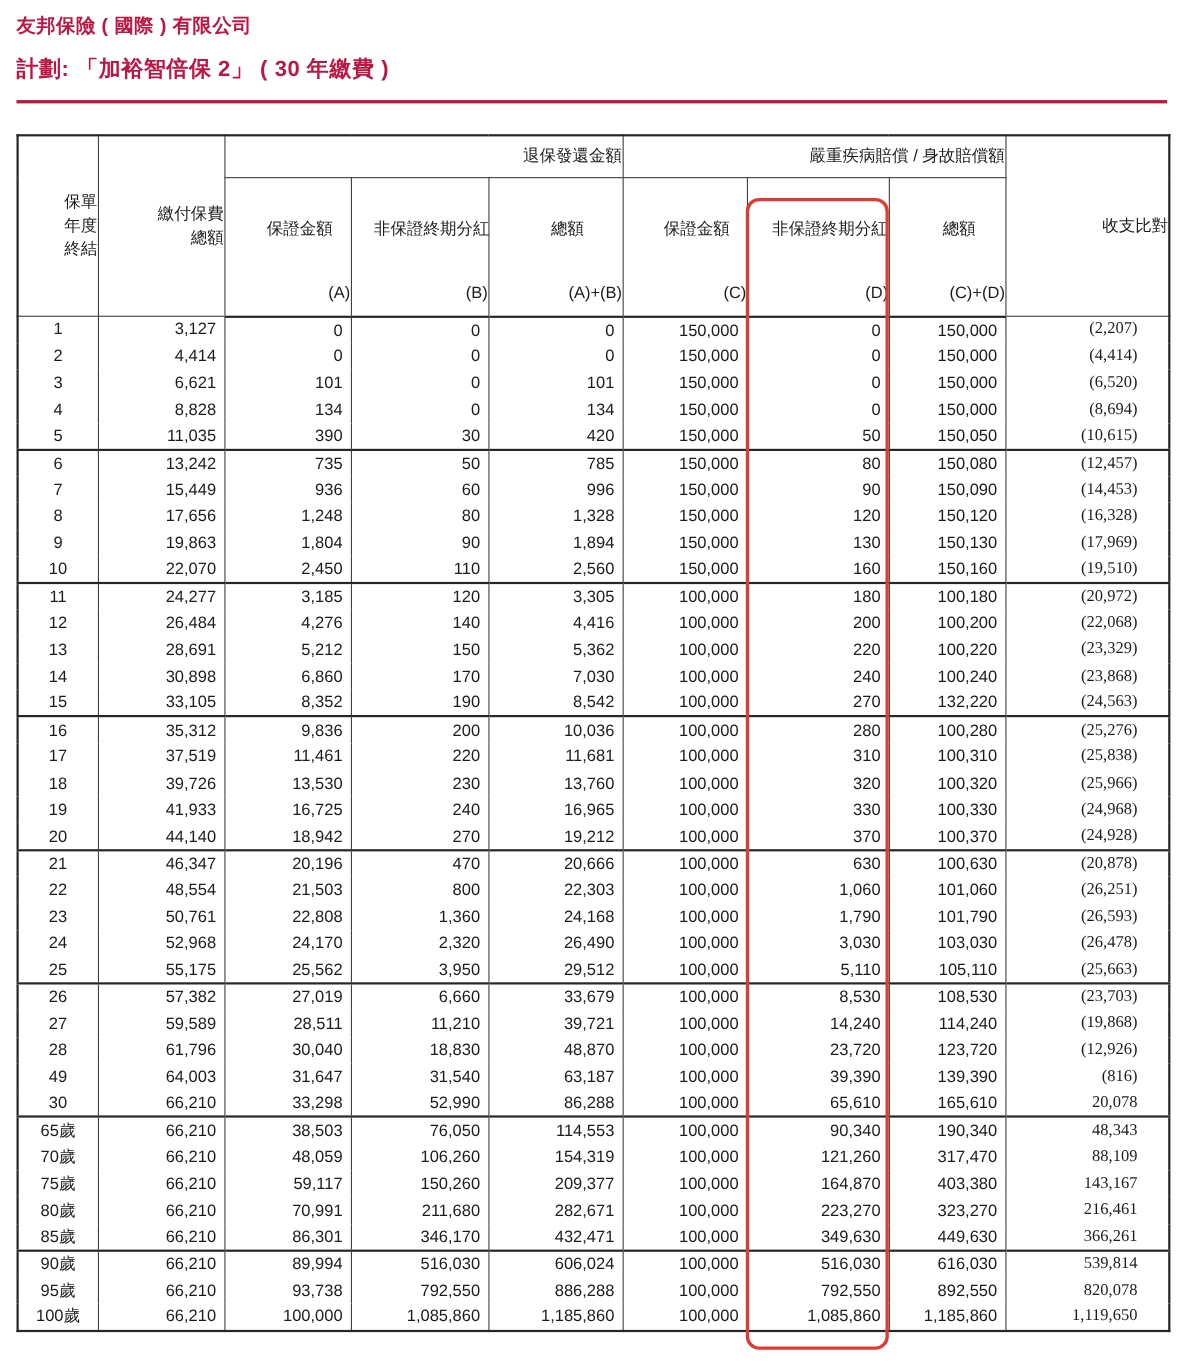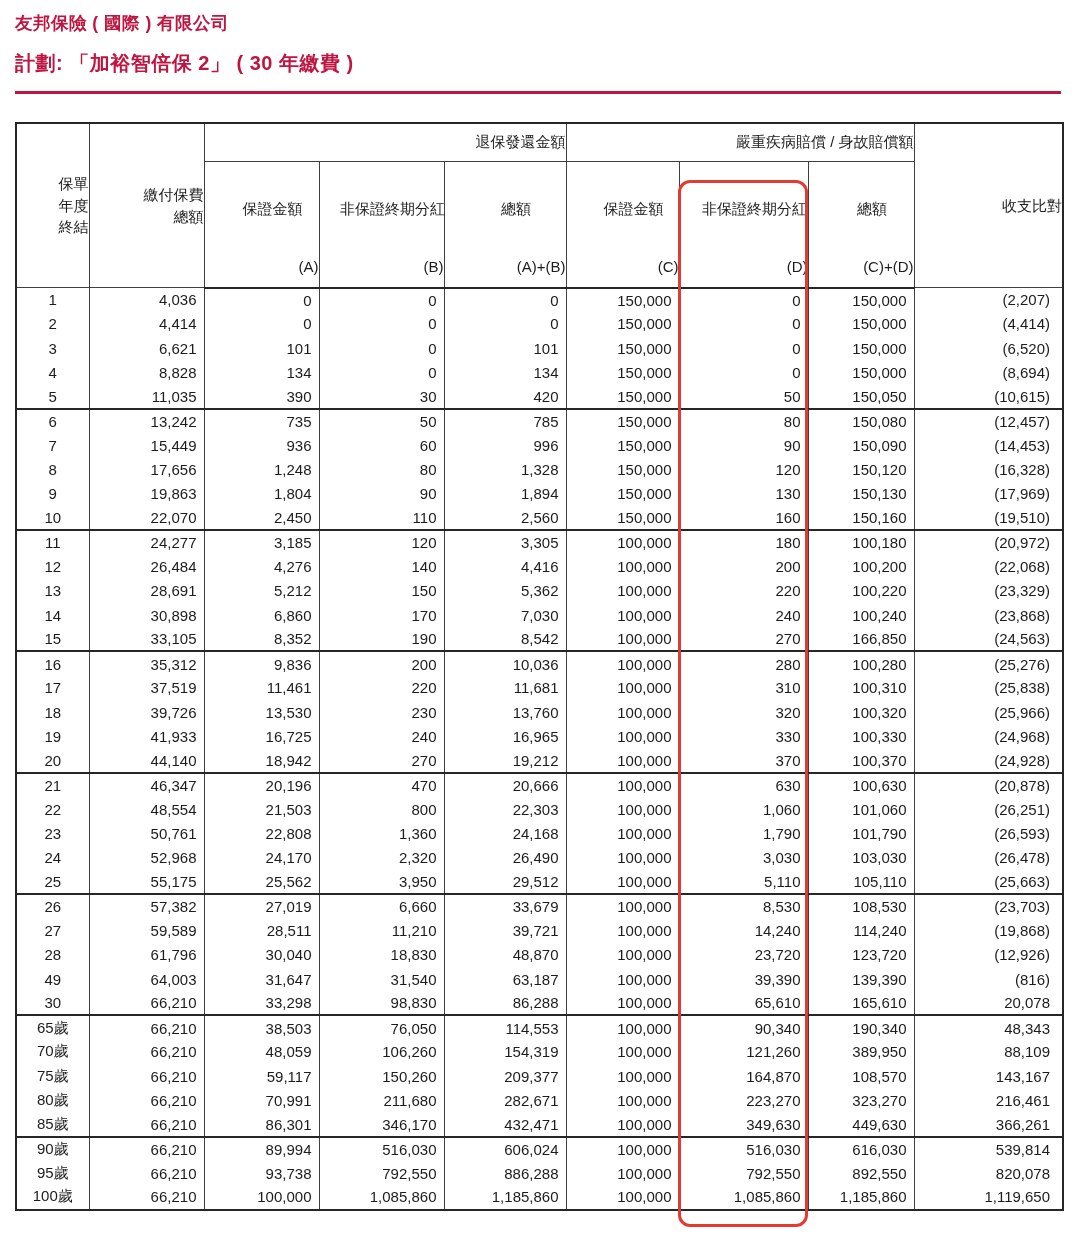--- a/index.html
+++ b/index.html
@@ -42,21 +42,21 @@
   .sub-name{flex:1;display:flex;align-items:center;justify-content:center;white-space:nowrap;padding-left:22px;}
   .sub-code{padding-bottom:9px;}
   th.tall{vertical-align:middle;}
   tbody td{
     border-left:1px solid var(--line);border-right:1px solid var(--line);
     border-top:none;border-bottom:none;
     height:24.27px;padding:0 7px 0 0;text-align:right;
     white-space:nowrap;overflow:hidden;
   }
   tbody td.c-year{text-align:center;padding:0;}
-  tbody td.c-last{padding-right:12px;}
+  tbody td.c-last{padding-right:28px;font-family:Liberation Serif, serif;}
   tbody tr.group-end td{border-bottom:2px solid var(--line-dark);}
 
   
   .d-highlight{
     position:absolute;left:678px;top:180px;width:130px;height:1047px;
     border:3px solid var(--highlight);border-radius:12px;
     pointer-events:none;
   }
 </style>
 </head>
@@ -132,21 +132,21 @@
           <div class="sub-wrap">
             <div class="sub-name">總額</div>
             <div class="sub-code">(C)+(D)</div>
           </div>
         </th>
       </tr>
     </thead>
     <tbody>
         <tr>
           <td class="c-year">1</td>
-          <td>4,036</td>
+          <td>3,127</td>
           <td>0</td>
           <td>0</td>
           <td>0</td>
           <td>150,000</td>
           <td>0</td>
           <td>150,000</td>
           <td class="c-last">(2,207)</td>
         </tr>
         <tr>
           <td class="c-year">2</td>
@@ -292,21 +292,21 @@
           <td class="c-last">(23,868)</td>
         </tr>
         <tr class="group-end">
           <td class="c-year">15</td>
           <td>33,105</td>
           <td>8,352</td>
           <td>190</td>
           <td>8,542</td>
           <td>100,000</td>
           <td>270</td>
-          <td>166,850</td>
+          <td>132,220</td>
           <td class="c-last">(24,563)</td>
         </tr>
         <tr>
           <td class="c-year">16</td>
           <td>35,312</td>
           <td>9,836</td>
           <td>200</td>
           <td>10,036</td>
           <td>100,000</td>
           <td>280</td>
@@ -453,21 +453,21 @@
           <td>63,187</td>
           <td>100,000</td>
           <td>39,390</td>
           <td>139,390</td>
           <td class="c-last">(816)</td>
         </tr>
         <tr class="group-end">
           <td class="c-year">30</td>
           <td>66,210</td>
           <td>33,298</td>
-          <td>98,830</td>
+          <td>52,990</td>
           <td>86,288</td>
           <td>100,000</td>
           <td>65,610</td>
           <td>165,610</td>
           <td class="c-last">20,078</td>
         </tr>
         <tr>
           <td class="c-year">65歲</td>
           <td>66,210</td>
           <td>38,503</td>
@@ -479,32 +479,32 @@
           <td class="c-last">48,343</td>
         </tr>
         <tr>
           <td class="c-year">70歲</td>
           <td>66,210</td>
           <td>48,059</td>
           <td>106,260</td>
           <td>154,319</td>
           <td>100,000</td>
           <td>121,260</td>
-          <td>389,950</td>
+          <td>317,470</td>
           <td class="c-last">88,109</td>
         </tr>
         <tr>
           <td class="c-year">75歲</td>
           <td>66,210</td>
           <td>59,117</td>
           <td>150,260</td>
           <td>209,377</td>
           <td>100,000</td>
           <td>164,870</td>
-          <td>108,570</td>
+          <td>403,380</td>
           <td class="c-last">143,167</td>
         </tr>
         <tr>
           <td class="c-year">80歲</td>
           <td>66,210</td>
           <td>70,991</td>
           <td>211,680</td>
           <td>282,671</td>
           <td>100,000</td>
           <td>223,270</td>

